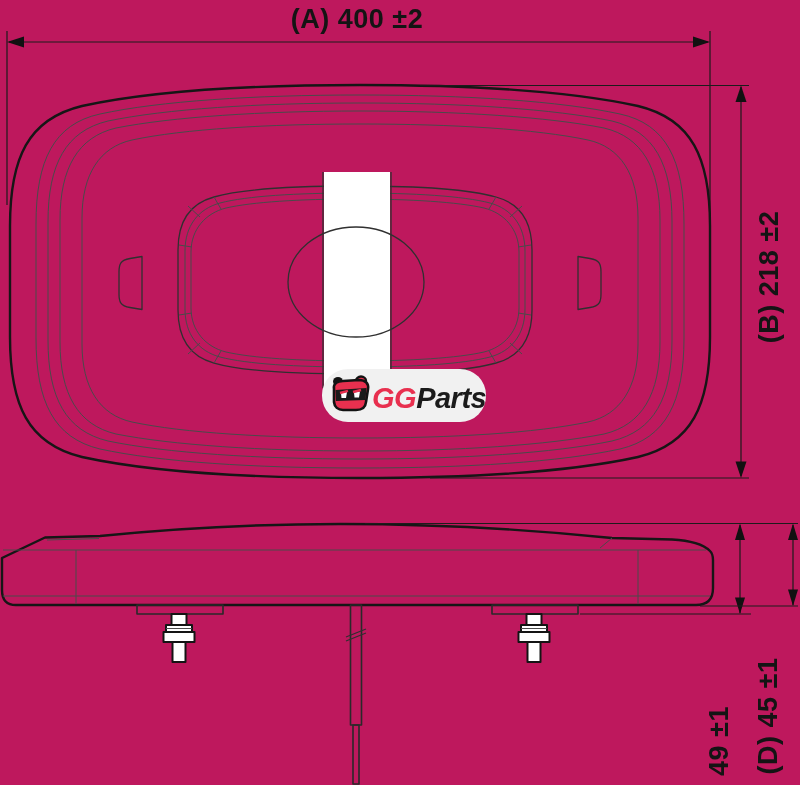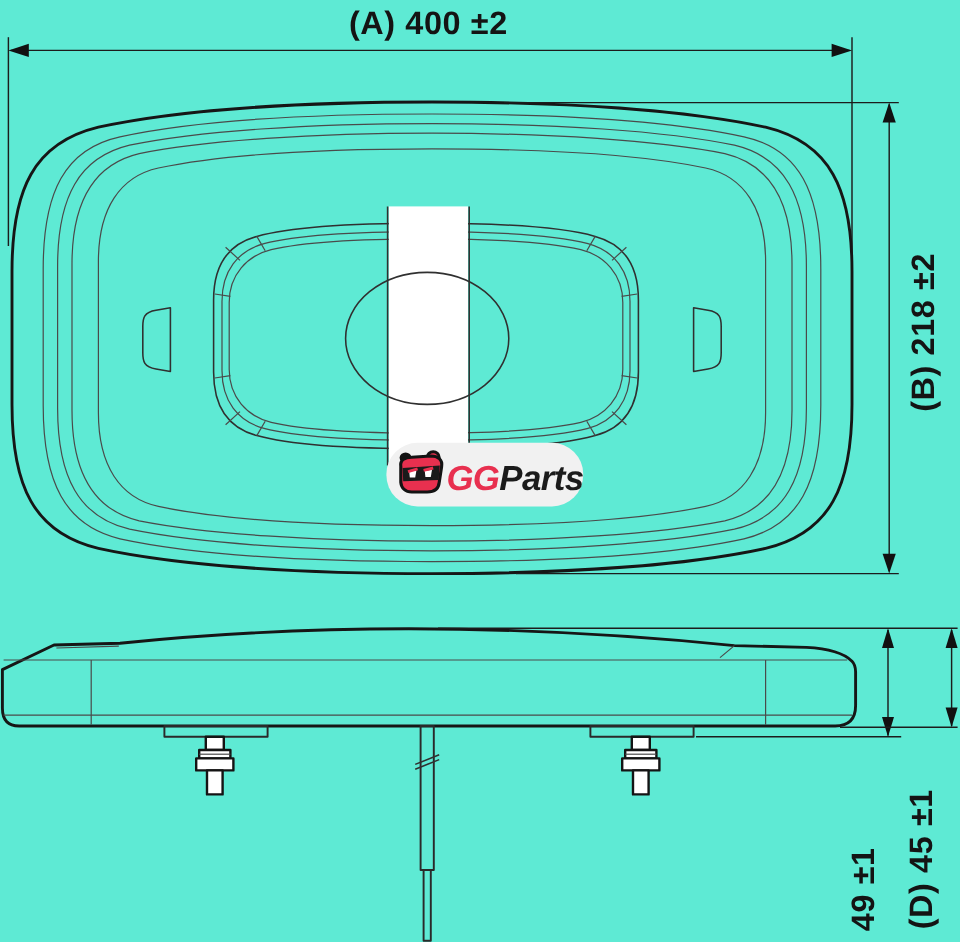--- a/index.html
+++ b/index.html
@@ -4,21 +4,21 @@
 <style>
   html, body {
     margin: 0;
     padding: 0;
     background: #ffffff;
   }
   .stage {
     position: relative;
     width: 800px;
     height: 785px;
-    background: #5eead4;
+    background: #be185d;
     font-family: "Liberation Sans", sans-serif;
     overflow: hidden;
     text-align: center;
   }
   svg { display: block; }
   .outline-heavy { fill: none; stroke: #161616; stroke-width: 2.4; stroke-linejoin: round; }
   .outline-mid   { fill: none; stroke: #2a2a2a; stroke-width: 1.6; stroke-linejoin: round; }
   .line-thin     { fill: none; stroke: #4a4a4a; stroke-width: 1;   stroke-linejoin: round; }
   .line-med      { fill: none; stroke: #303030; stroke-width: 1.3; stroke-linejoin: round; }
   .bolt          { fill: #ffffff; stroke: #141414; stroke-width: 2; stroke-linejoin: round; }

